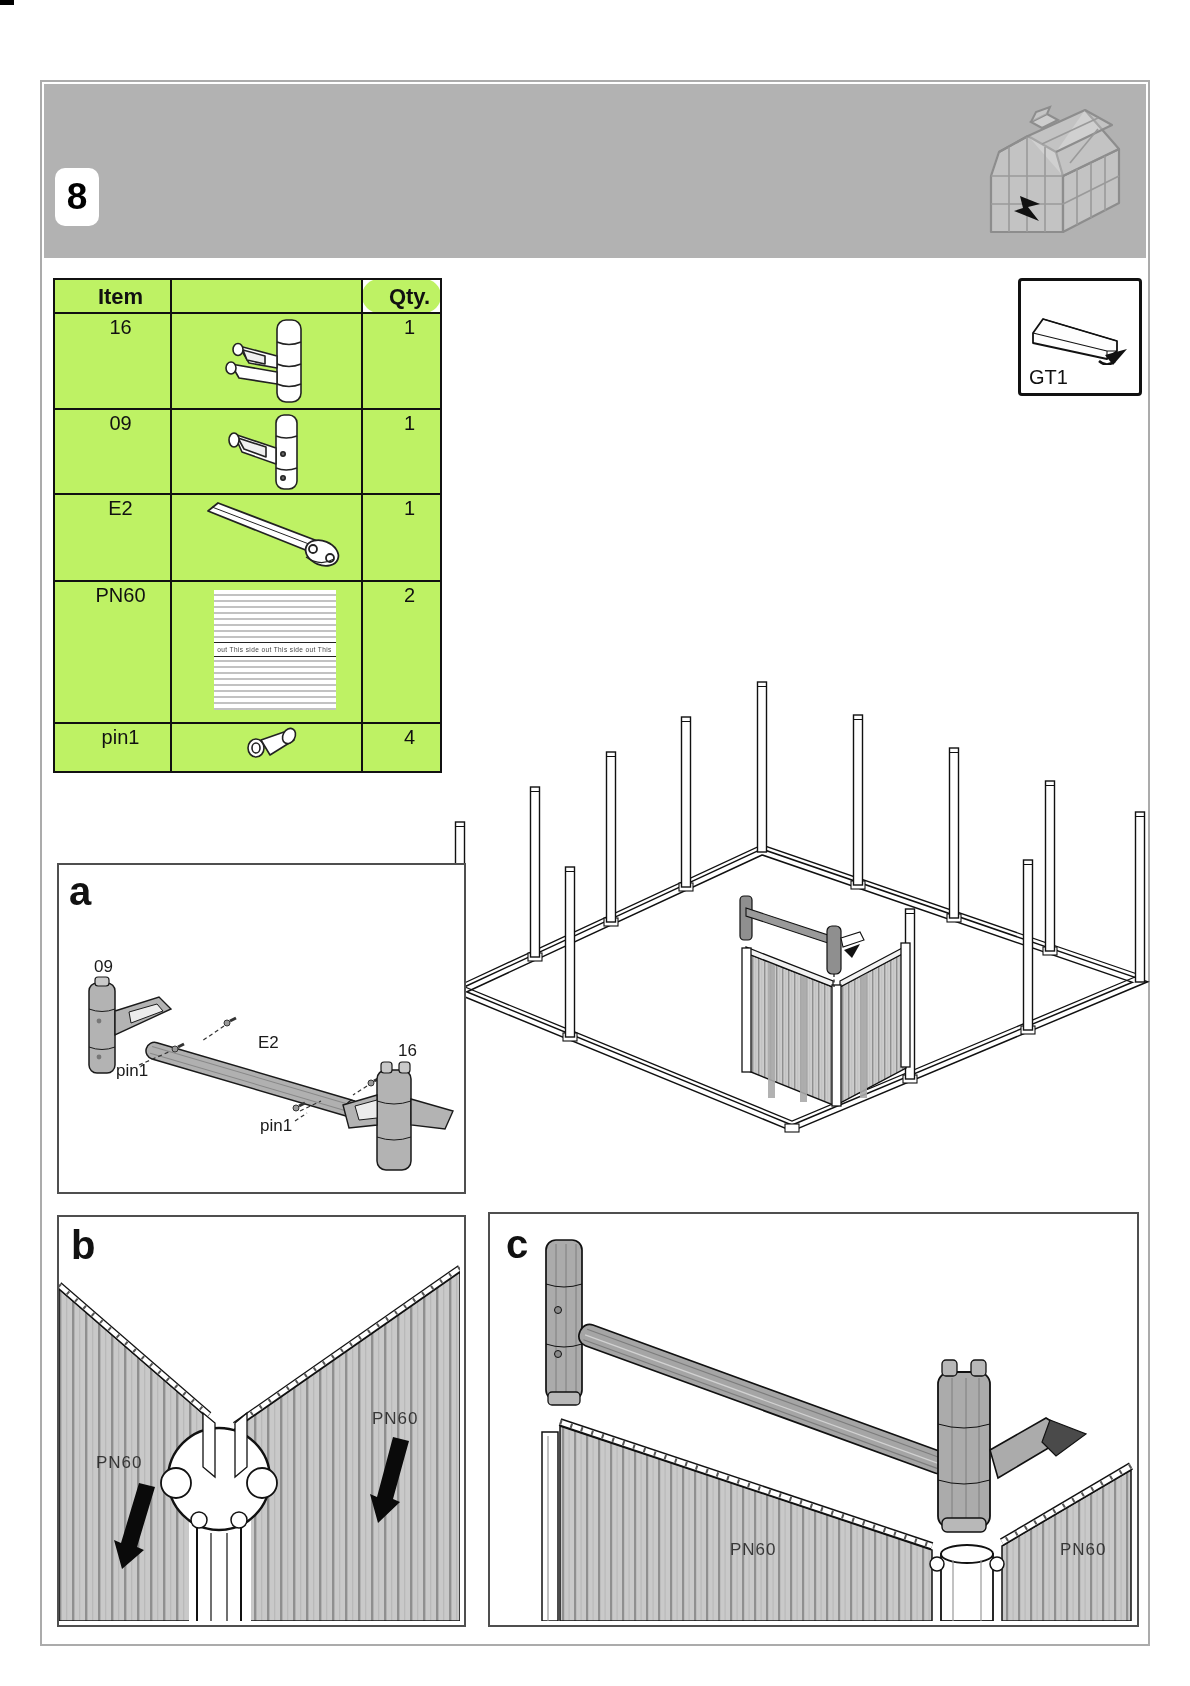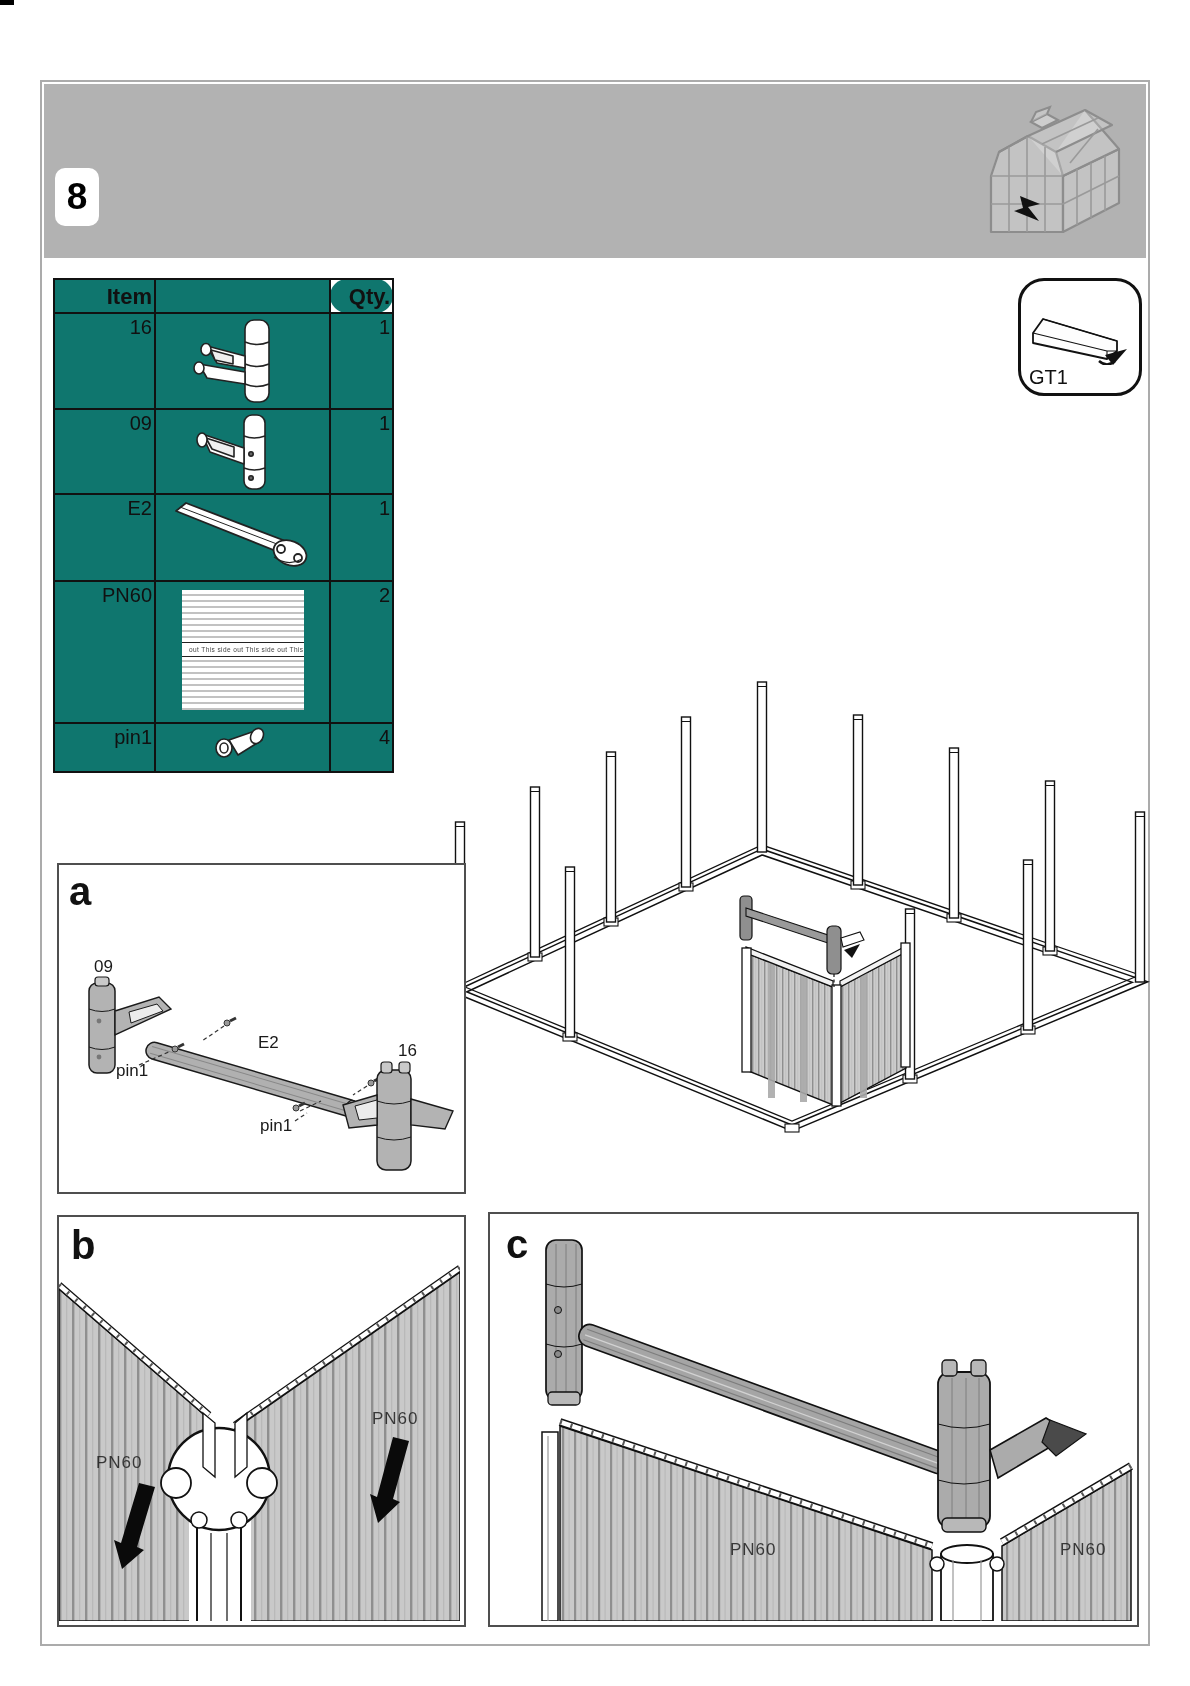--- a/index.html
+++ b/index.html
@@ -9,36 +9,36 @@
   .page-border{position:absolute;left:40px;top:80px;width:1106px;height:1562px;
         border:2px solid #ababab;}
   .header-band{position:absolute;left:44px;top:84px;width:1102px;height:174px;background:#b2b2b2;}
   .step-box{position:absolute;left:11px;top:84px;width:44px;height:58px;background:#fff;
         border-radius:10px;display:flex;align-items:center;justify-content:center;}
   .step-box span{font-size:37px;font-weight:bold;color:#000;}
   .gh-icon{position:absolute;right:10px;top:8px;}
 
   
   .parts-table{position:absolute;left:53px;top:278px;border-collapse:collapse;}
-  .parts-table td,.parts-table th{border:2.5px solid #111;vertical-align:top;text-align:right;
-        padding:2px 2px 0 2px;background:#0f766e;}
+  .parts-table td,.parts-table th{border:2.5px solid #111;vertical-align:top;text-align:center;
+        padding:2px 2px 0 18px;background:#bef264;}
   .parts-table th{font-size:22px;font-weight:bold;padding-top:4px;}
   .parts-table .c-item{width:95px;}
   .parts-table .c-img{width:169px;}
   .parts-table .c-qty{width:57px;border-radius:17px;}
   .parts-table td.val{font-size:20px;font-weight:normal;}
   .pn60-thumb{position:relative;width:122px;height:120px;margin:6px auto 4px auto;
         background:repeating-linear-gradient(to bottom,#ffffff 0 4.5px,#c2c2c2 4.5px 6px);}
   .pn60-tape{position:absolute;left:0;right:0;top:52px;height:13px;background:#fff;
         border-top:1.5px solid #222;border-bottom:1.5px solid #222;font-size:6.5px;color:#444;
         white-space:nowrap;overflow:hidden;line-height:13px;letter-spacing:.4px;}
 
   
   .tool-box{position:absolute;left:1018px;top:278px;width:118px;height:112px;background:#fff;
-        border:3px solid #111;border-radius:26px;}
+        border:3px solid #111;border-radius:4px;}
   .tool-box .gt1-label{position:absolute;left:8px;bottom:4px;font-size:20px;color:#111;}
 
   
   .detail-box{position:absolute;background:#fff;border:2px solid #4f4f4f;}
   .detail-letter{position:absolute;font-size:40px;font-weight:bold;color:#111;line-height:1;}
   .part-label{position:absolute;font-size:17px;color:#1a1a1a;}
   .pn60-label{position:absolute;font-size:17px;color:rgba(25,25,25,.82);letter-spacing:1px;}
   svg{display:block;}
   .abs{position:absolute;}
 </style>

